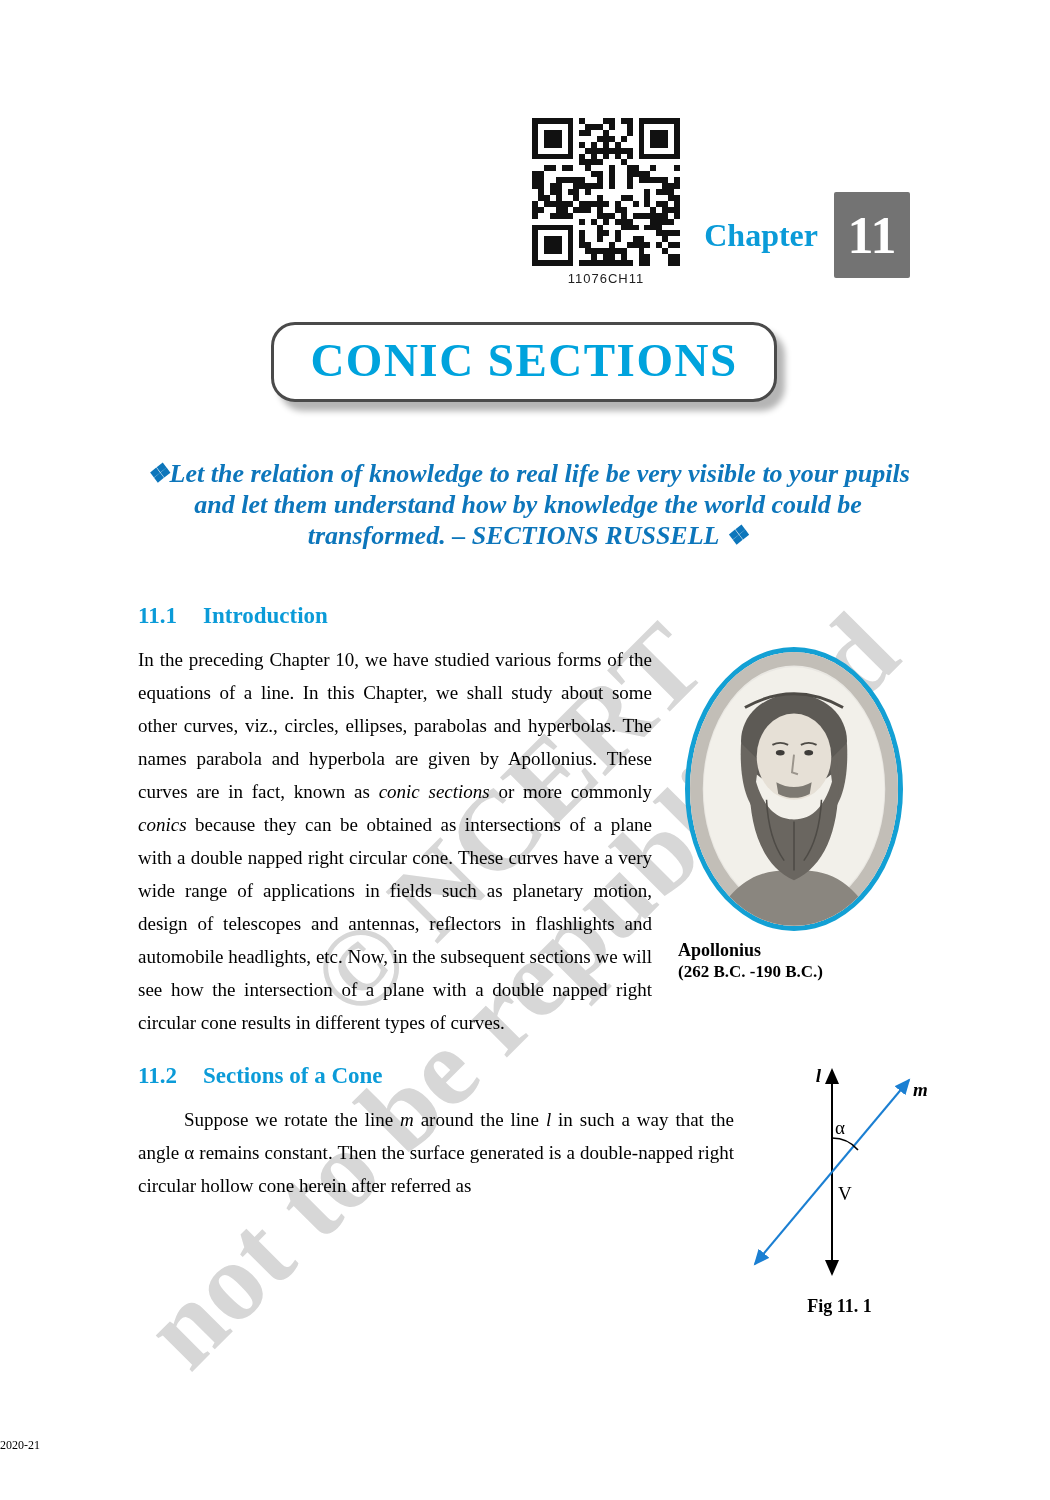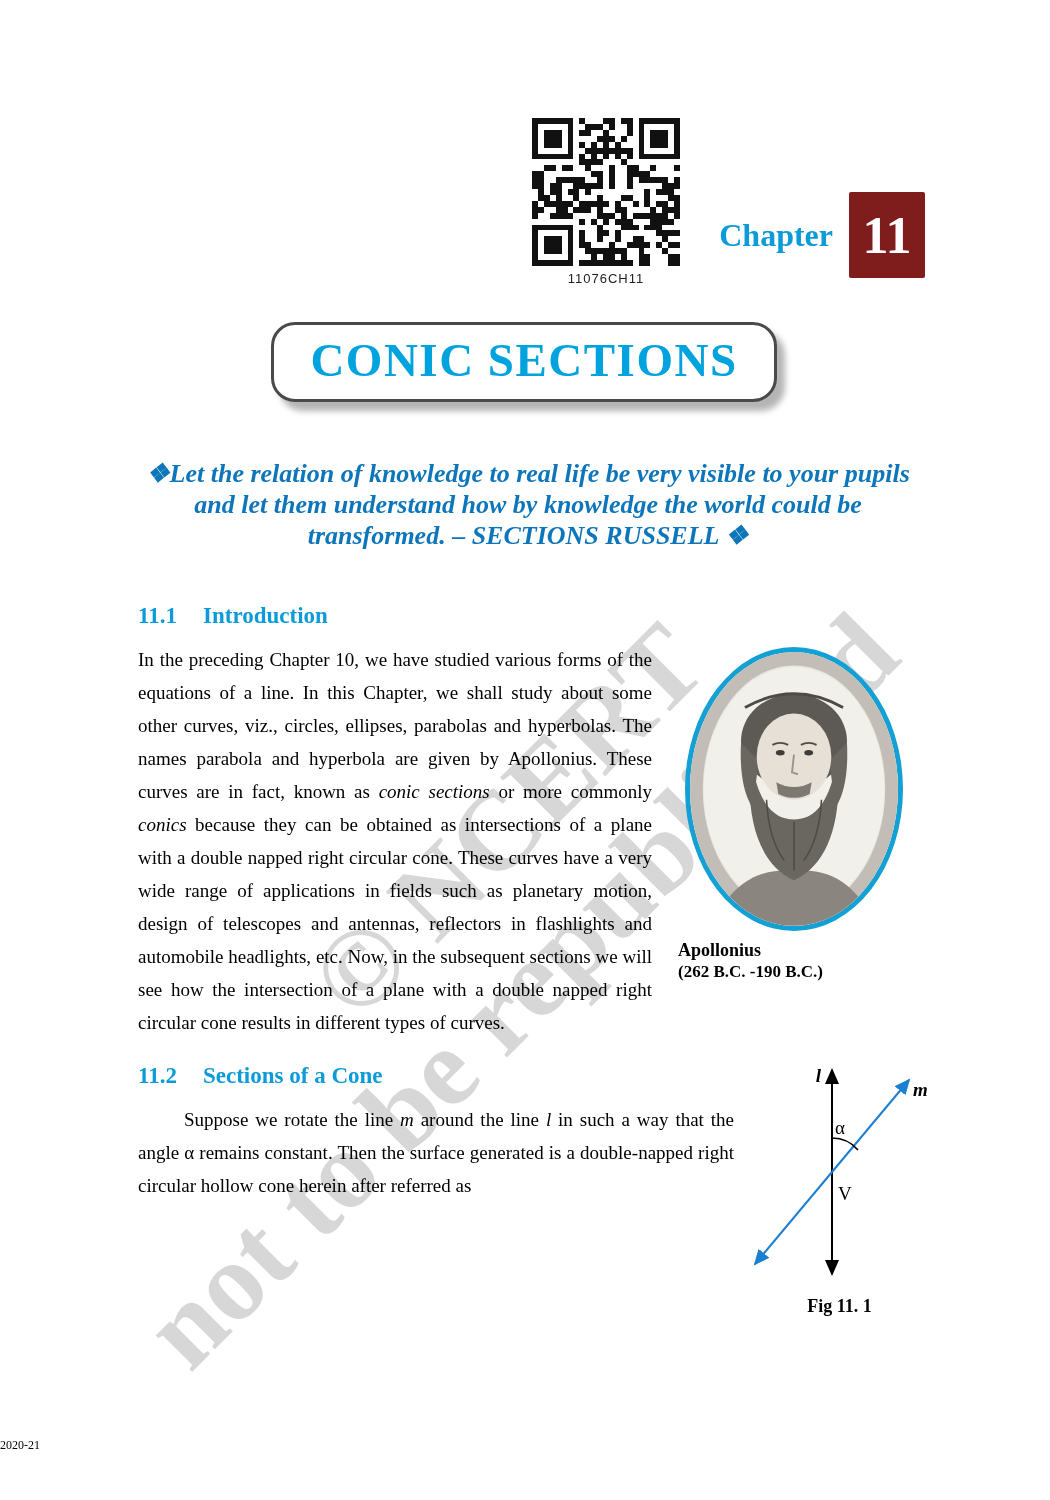--- a/index.html
+++ b/index.html
@@ -17,24 +17,24 @@
   }
   .wm1 { font-size:112px; left:285px; top:952px; transform:rotate(-45deg); transform-origin:0 0; }
   .wm2 { font-size:112px; left:118px; top:1302px; transform:rotate(-45deg); transform-origin:0 0; }
 
   
   .qr-block { position:absolute; left:530px; top:118px; width:152px; text-align:center; z-index:1; }
   .qr-block svg { width:148px; height:148px; display:block; margin:0 auto; shape-rendering:crispEdges; }
   .qr-caption { font-family:"Liberation Sans", sans-serif; font-size:13px; letter-spacing:1px; color:#222; margin-top:5px; }
 
   
-  .chapter-block { position:absolute; right:125px; top:192px; display:flex; align-items:center; gap:16px; z-index:1; }
+  .chapter-block { position:absolute; right:140px; top:192px; display:flex; align-items:center; gap:16px; z-index:1; }
   .chapter-word { font-size:32px; font-weight:bold; color:#0b9bd8; }
   .chapter-num {
-    width:76px; height:86px; background:#7f1d1d; color:#fff;
+    width:76px; height:86px; background:#737373; color:#fff;
     display:flex; align-items:center; justify-content:center;
     font-size:52px; font-weight:bold; border-radius:2px;
   }
 
   .content { position:absolute; left:138px; right:140px; top:322px; z-index:1; }
 
   
   .title-box {
     width:fit-content; margin:0 auto; padding:8px 36px 12px;
     border:3px solid #4a4a4a; border-radius:24px;

